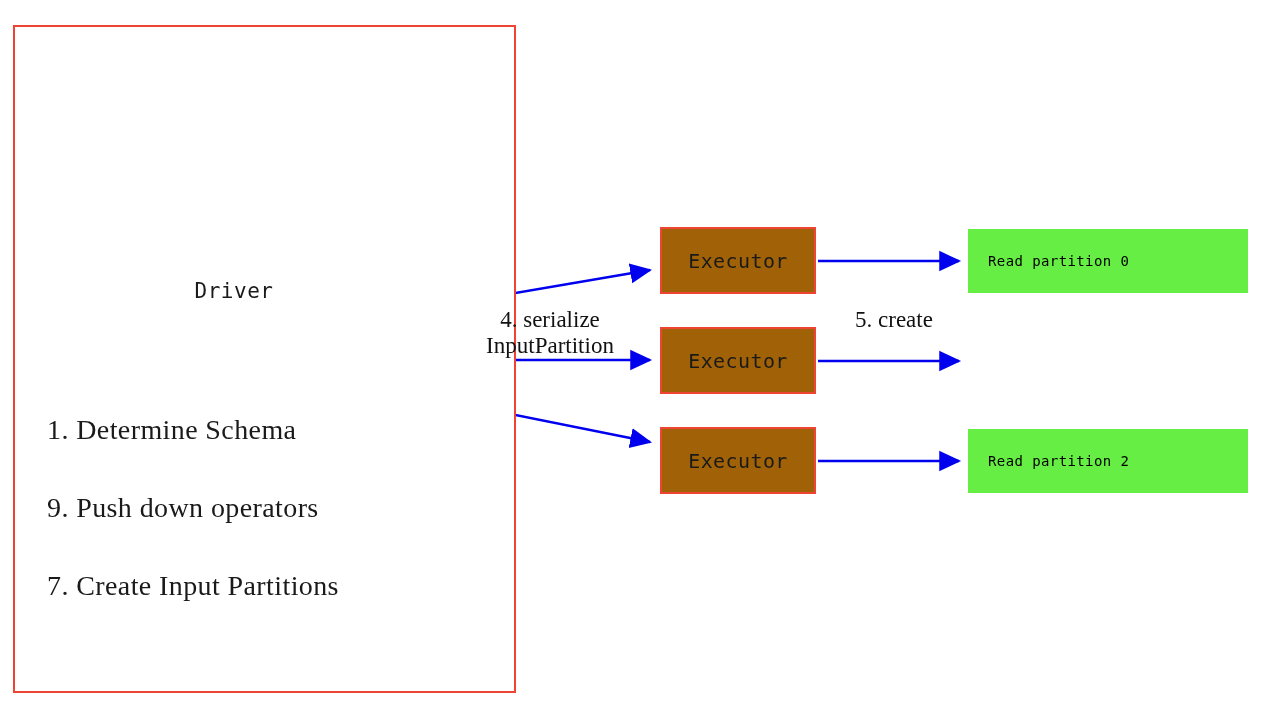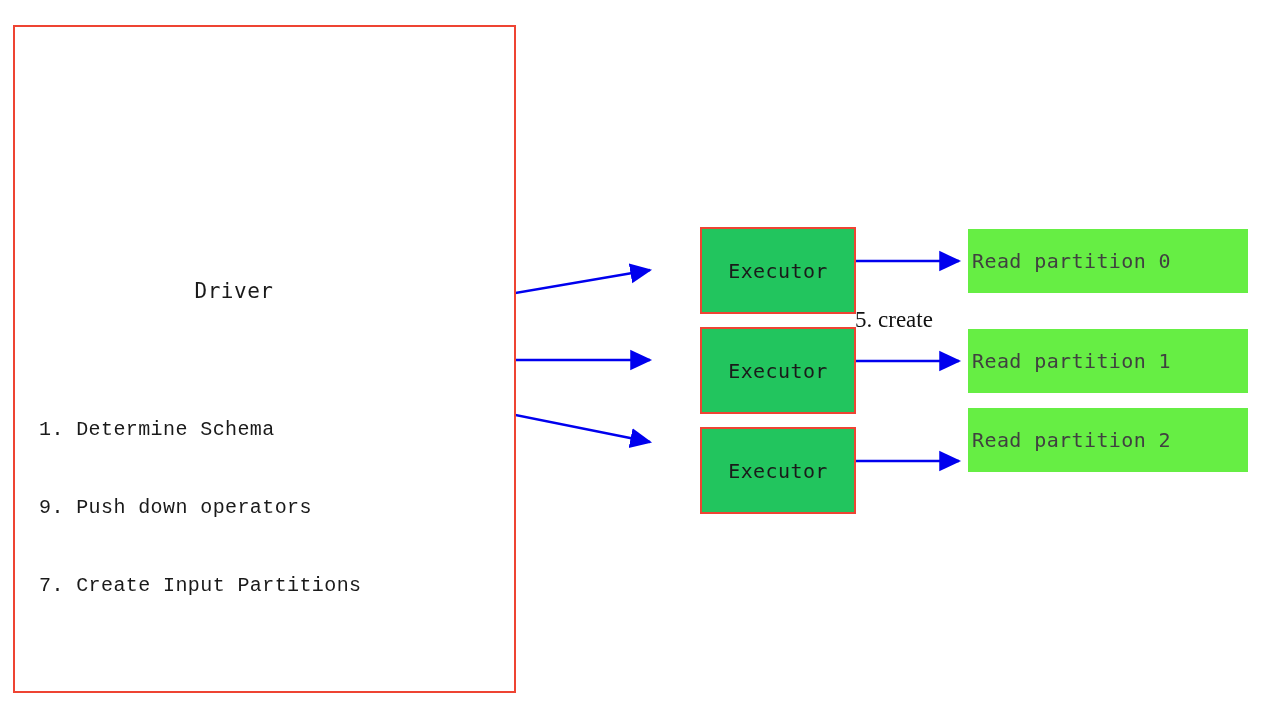--- a/index.html
+++ b/index.html
@@ -44,47 +44,46 @@
     width: 438px;
     text-align: center;
     font-family: "DejaVu Sans Mono", "Liberation Mono", monospace;
     font-size: 21px;
     color: #1a1a1a;
     letter-spacing: 0.5px;
     white-space: pre;
   }
   .driver-steps {
     position: absolute;
-    left: 24px;
+    left: 32px;
     top: 338px;
     width: 420px;
-    font-family: Liberation Mono, monospace;
-    font-size: 20px;
+    font-family: Liberation Serif, serif;
+    font-size: 28px;
     line-height: 26px;
     color: #1a1a1a;
     letter-spacing: 0.4px;
     white-space: pre;
   }
   .driver-step {
     display: block;
     white-space: pre;
   }
   
   .executor-box {
     position: absolute;
     left: 660px;
     width: 156px;
-    height: 87px;
+    height: 67px;
     border: 2px solid #ee4433;
-    background: #22c55e;
+    background: #a16207;
     box-sizing: border-box;
     display: flex;
     align-items: center;
     justify-content: center;
-    margin-left: 40px;
   }
   .executor-box.e0 { top: 227px; }
   .executor-box.e1 { top: 327px; }
   .executor-box.e2 { top: 427px; }
   .executor-label {
     font-family: "DejaVu Sans Mono", "Liberation Mono", monospace;
     font-size: 20px;
     color: #1a1a1a;
     letter-spacing: 0.4px;
     white-space: pre;
@@ -96,27 +95,27 @@
     width: 280px;
     height: 64px;
     background: #66ee44;
     border: none;
     box-sizing: border-box;
     display: flex;
     align-items: center;
   }
   .partition-box.p0 { top: 229px; }
   .partition-box.p1 { top: 329px; }
-  .partition-box.p2 { top: 408px; }
+  .partition-box.p2 { top: 429px; }
   .partition-label {
     font-family: "DejaVu Sans Mono", "Liberation Mono", monospace;
-    font-size: 20px;
-    color: #404040;
+    font-size: 14px;
+    color: #000000;
     letter-spacing: 0.4px;
-    padding-left: 4px;
+    padding-left: 20px;
     white-space: pre;
   }
   
   .edge-label {
     position: absolute;
     font-family: "Liberation Serif", "DejaVu Serif", serif;
     font-size: 23px;
     line-height: 26px;
     color: #111111;
     text-align: center;
@@ -185,25 +184,26 @@
   <div class="executor-box e1">
     <span class="executor-label">Executor</span>
   </div>
   <div class="executor-box e2">
     <span class="executor-label">Executor</span>
   </div>
 
   <div class="partition-box p0">
     <span class="partition-label">Read partition 0</span>
   </div>
-  <div class="partition-box p1">
-    <span class="partition-label">Read partition 1</span>
-  </div>
   <div class="partition-box p2">
     <span class="partition-label">Read partition 2</span>
   </div>
 
+  <div class="edge-label" id="label-serialize">
+    <span class="l1">4. serialize</span>
+    <span class="l2">InputPartition</span>
+  </div>
 
   <div class="edge-label" id="label-create-reader">
     <span class="l1">5. create</span>
   </div>
 
 </div>
 
 </body></html>

